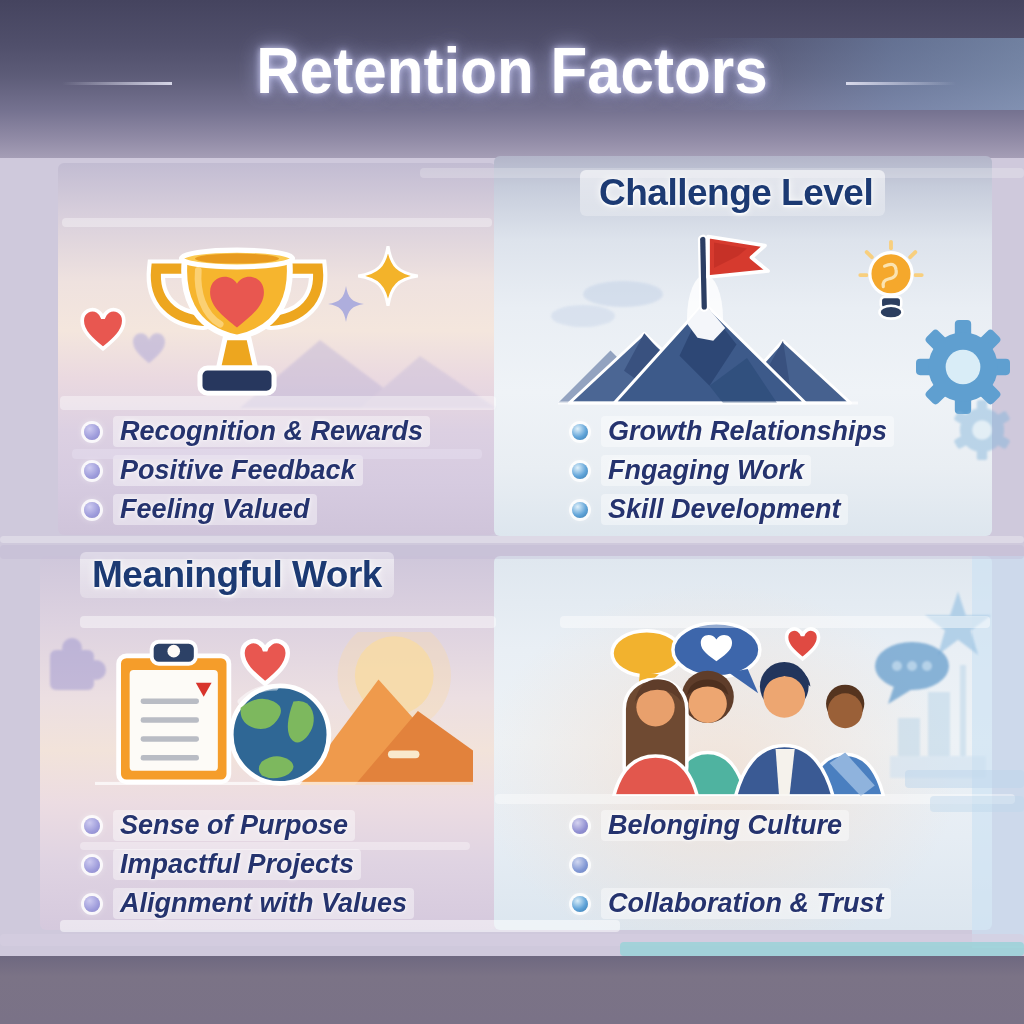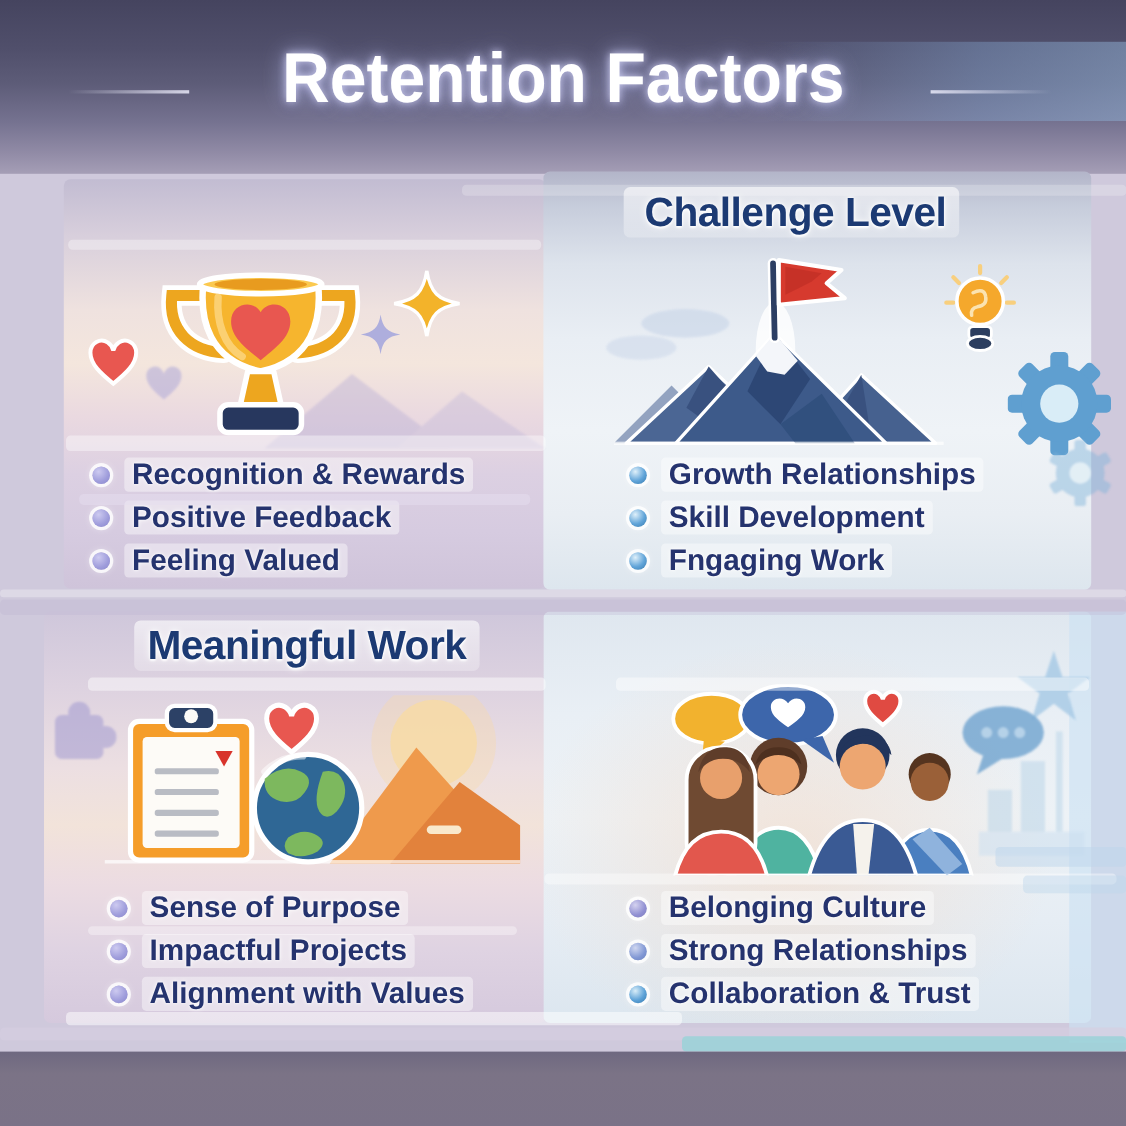--- a/index.html
+++ b/index.html
@@ -26,21 +26,21 @@
   .vband{position:absolute;left:972px;top:556px;width:52px;height:392px;background:rgba(205,226,242,.65);}
   
   .title{position:absolute;top:34px;left:0;width:1024px;margin:0;text-align:center;
     font-size:64px;font-weight:800;color:#ffffff;transform:scaleX(.94);
     text-shadow:0 0 8px rgba(210,210,245,.95),0 0 22px rgba(175,180,225,.85),0 4px 10px rgba(100,100,150,.5);}
   .heading{position:absolute;margin:0;font-size:37px;font-weight:700;color:#1c3a73;letter-spacing:-.5px;
     padding:2px 12px;border-radius:6px;white-space:nowrap;
     background:linear-gradient(180deg,rgba(255,255,255,.62),rgba(255,255,255,.26));
     text-shadow:0 0 3px #fff,0 0 8px #fff,0 2px 2px rgba(255,255,255,.9);}
   .blist{position:absolute;list-style:none;margin:0;padding:0;}
-  .blist li{display:flex;align-items:center;gap:13px;height:39px;}
+  .blist li{display:flex;align-items:center;gap:13px;height:39px;font-style:italic;}
   .dot{width:16px;height:16px;border-radius:50%;flex:0 0 auto;
     box-shadow:0 0 0 3px rgba(255,255,255,.8),0 0 9px rgba(255,255,255,.9);}
   .btext{font-size:27px;font-weight:700;color:#25336e;padding:0 7px;border-radius:4px;
     background:rgba(255,255,255,.42);text-shadow:0 0 2px #fff,0 0 5px rgba(255,255,255,.9);white-space:nowrap;}
   .lav .dot{background:radial-gradient(circle at 35% 30%,#cdcaf0,#9e9cdb 60%,#8a88cc);}
   .blu .dot{background:radial-gradient(circle at 35% 30%,#dff0fa,#62a5d9 55%,#3579ae);}
   .mix li:nth-child(1) .dot{background:radial-gradient(circle at 35% 30%,#d4d2ef,#908fd2 60%,#7f7dbd);}
   .mix li:nth-child(2) .dot{background:radial-gradient(circle at 35% 30%,#d0d7f0,#8097d4 60%,#6c82be);}
   .mix li:nth-child(3) .dot{background:radial-gradient(circle at 35% 30%,#d8edf8,#5fa3d8 55%,#3579ae);}
   
@@ -108,21 +108,21 @@
     <li>
       <span class="dot"></span>
       <span class="btext">Positive Feedback</span>
     </li>
     <li>
       <span class="dot"></span>
       <span class="btext">Feeling Valued</span>
     </li>
   </ul>
 
-  <h2 class="heading" style="left:567px;top:170px;padding-left:19px;">Challenge Level</h2>
+  <h2 class="heading" style="left:580px;top:170px;padding-left:19px;">Challenge Level</h2>
 
   <svg class="abs soft" style="left:548px;top:278px;" width="120" height="52" viewBox="0 0 120 52" opacity="0.6">
     <ellipse cx="75" cy="16" rx="40" ry="13" fill="#c8d5e8"></ellipse>
     <ellipse cx="35" cy="38" rx="32" ry="11" fill="#cfdaeb"></ellipse>
   </svg>
 
   <svg class="abs" style="left:558px;top:232px;" width="300" height="180" viewBox="0 0 400 240">
     <ellipse cx="196" cy="115" rx="24" ry="58" fill="#ffffff" opacity="0.8"></ellipse>
     <polygon points="0,228 70,158 140,228" fill="#7488ad" opacity="0.75"></polygon>
     <polygon points="15,228 115,135 215,228" fill="#4b6694" stroke="#ffffff" stroke-width="4" stroke-linejoin="round"></polygon>
@@ -181,29 +181,29 @@
     </g>
   </svg>
 
   <ul class="blist blu" style="left:572px;top:412px;">
     <li>
       <span class="dot"></span>
       <span class="btext">Growth Relationships</span>
     </li>
     <li>
       <span class="dot"></span>
+      <span class="btext">Fngaging Work</span>
+    </li>
+    <li>
+      <span class="dot"></span>
       <span class="btext">Skill Development</span>
     </li>
-    <li>
-      <span class="dot"></span>
-      <span class="btext">Fngaging Work</span>
-    </li>
   </ul>
 
-  <h2 class="heading" style="left:80px;top:564px;margin-left:42px;">Meaningful Work</h2>
+  <h2 class="heading" style="left:80px;top:552px;">Meaningful Work</h2>
 
   <svg class="abs soft" style="left:40px;top:632px;" width="66" height="66" viewBox="0 0 66 66" opacity="0.5">
     <rect x="10" y="18" width="44" height="40" rx="6" fill="#9b94cf"></rect>
     <circle cx="32" cy="16" r="10" fill="#9b94cf"></circle>
     <circle cx="56" cy="38" r="10" fill="#9b94cf"></circle>
   </svg>
 
   <svg class="abs" style="left:95px;top:632px;" width="378" height="158" viewBox="0 0 480 200">
     <circle cx="380" cy="55" r="72" fill="#f8dba6" opacity="0.35"></circle>
     <circle cx="380" cy="55" r="50" fill="#f7dba6" opacity="0.85"></circle>
@@ -225,21 +225,21 @@
     </g>
     <g>
       <circle cx="235" cy="130" r="62" fill="#2f6795" stroke="#ffffff" stroke-width="6"></circle>
       <path d="M185 96 q22 -18 42 -8 q16 8 4 24 q-10 14 -28 10 q-20 -6 -18 -26" fill="#7db85e"></path>
       <path d="M252 88 q18 -4 24 12 q6 18 -8 34 q-12 12 -20 0 q-8 -14 4 -46" fill="#7db85e"></path>
       <path d="M212 164 q18 -12 34 -2 q12 8 0 18 q-18 10 -34 2 q-8 -8 0 -18" fill="#7db85e"></path>
       <path d="M185 88 a62 62 0 0 1 44 -18" stroke="rgba(255,255,255,0.5)" stroke-width="8" fill="none" stroke-linecap="round"></path>
     </g>
   </svg>
 
-  <ul class="blist lav" style="left:100px;top:806px;text-align:right;">
+  <ul class="blist lav" style="left:84px;top:806px;text-align:right;">
     <li>
       <span class="dot"></span>
       <span class="btext">Sense of Purpose</span>
     </li>
     <li>
       <span class="dot"></span>
       <span class="btext">Impactful Projects</span>
     </li>
     <li>
       <span class="dot"></span>
@@ -309,21 +309,20 @@
     </g>
   </svg>
 
   <ul class="blist mix" style="left:572px;top:806px;">
     <li>
       <span class="dot"></span>
       <span class="btext">Belonging Culture</span>
     </li>
     <li>
       <span class="dot"></span>
-      <span class="btext">Strong Relationships</span>
     </li>
     <li>
       <span class="dot"></span>
       <span class="btext">Collaboration &amp; Trust</span>
     </li>
   </ul>
 
   <div class="streak" style="left:420px;top:168px;width:604px;height:10px;background:rgba(255,255,255,.22);"></div>
   <div class="streak" style="left:62px;top:218px;width:430px;height:9px;background:rgba(255,255,255,.35);"></div>
   <div class="streak" style="left:60px;top:396px;width:436px;height:14px;background:rgba(255,255,255,.4);"></div>

